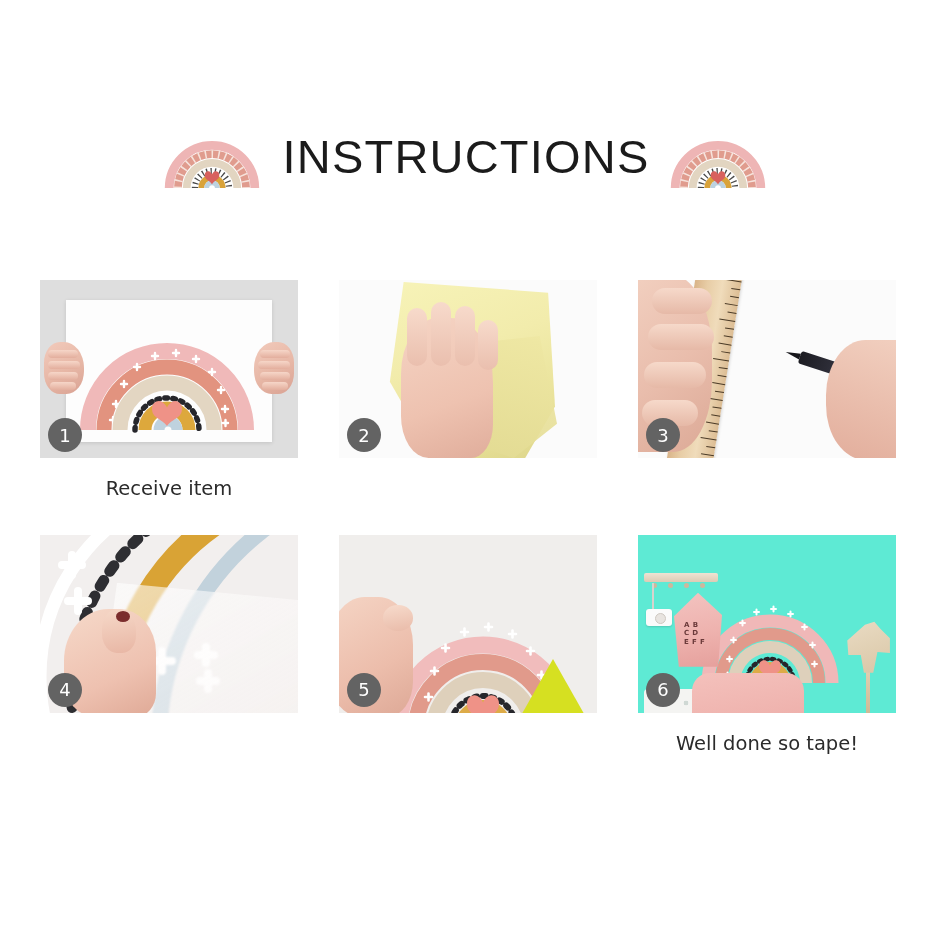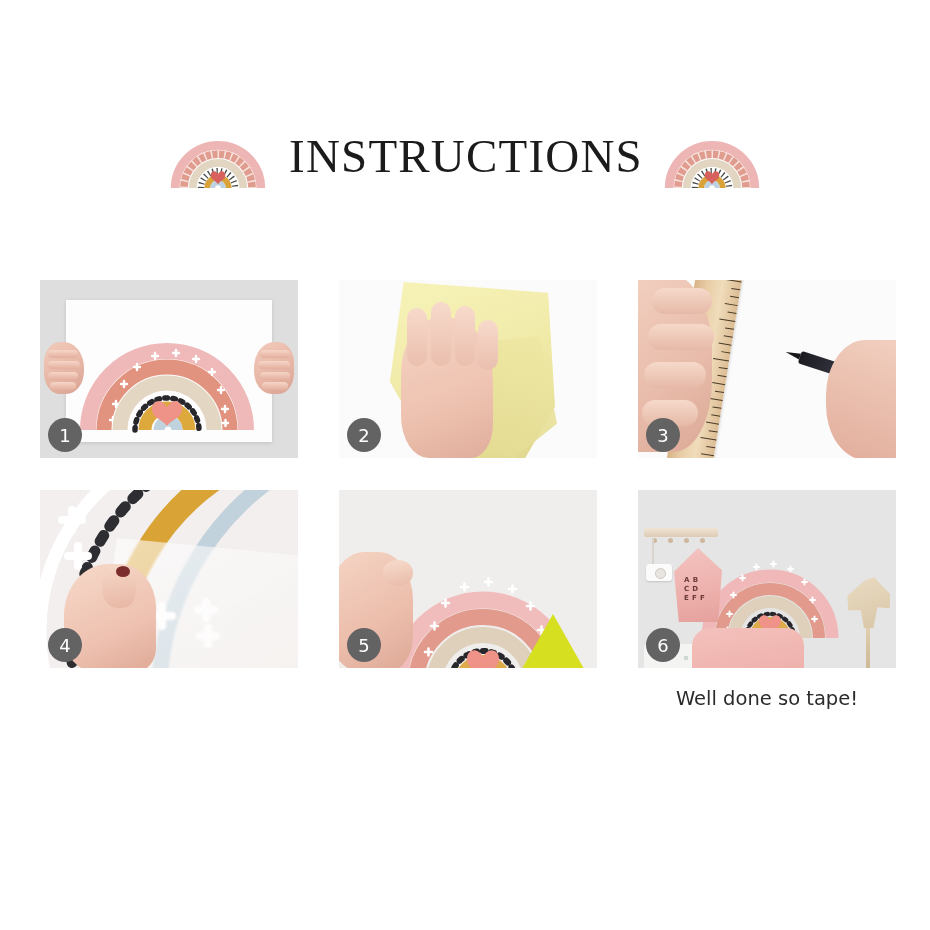--- a/index.html
+++ b/index.html
@@ -15,21 +15,21 @@
   .header{
     position:absolute;left:0;top:108px;width:930px;height:96px;
     display:flex;align-items:center;justify-content:center;gap:0px;
   }
   .hdr-rainbow{width:98px;height:72px;flex:0 0 auto;}
   .hdr-title{
     font-size:47px;
     font-weight:400;
     letter-spacing:1.2px;
     color:#1b1b1b;
-    font-family:Liberation Serif, serif;
+    font-family:Liberation Sans, sans-serif;
     padding:0 20px 0 22px;
     white-space:nowrap;
     line-height:1;
   }
 
   
   .grid{
     position:absolute;left:40px;top:280px;
     width:856px;
     display:grid;
@@ -204,21 +204,21 @@
   .squeegee{
     position:absolute;right:10px;bottom:-6px;
     width:0;height:0;
     border-left:34px solid transparent;
     border-right:34px solid transparent;
     border-bottom:60px solid #d6e021;
     z-index:28;
   }
 
   
-  .p6{ background:#e5e5e5; }
+  .p6{ background:#5eead4; }
   .rail{
     position:absolute;left:6px;top:38px;width:74px;height:9px;
     background:linear-gradient(180deg,#efe3d3,#ddcbb4);
     border-radius:2px;z-index:12;
   }
   .peg{
     position:absolute;width:5px;height:5px;border-radius:50%;
     background:#cdb89d;z-index:13;
   }
   .camera{
@@ -359,20 +359,21 @@
         <span class="finger" style="left:6px;top:40px;width:26px;"></span>
       </div>
       <div class="hand hand-r">
         <span class="finger" style="right:4px;top:8px;width:30px;"></span>
         <span class="finger" style="right:4px;top:19px;width:32px;"></span>
         <span class="finger" style="right:4px;top:30px;width:30px;"></span>
         <span class="finger" style="right:6px;top:40px;width:26px;"></span>
       </div>
       <div class="badge">1</div>
     </div>
+    <div class="caption">Receive item</div>
   </div>
 
   <div class="cell">
     <div class="photo p2">
       <div class="towel"></div>
       <div class="towel2"></div>
       <div class="palm"></div>
       <span class="fg" style="left:68px;top:28px;height:58px;"></span>
       <span class="fg" style="left:92px;top:22px;height:64px;"></span>
       <span class="fg" style="left:116px;top:26px;height:60px;"></span>

